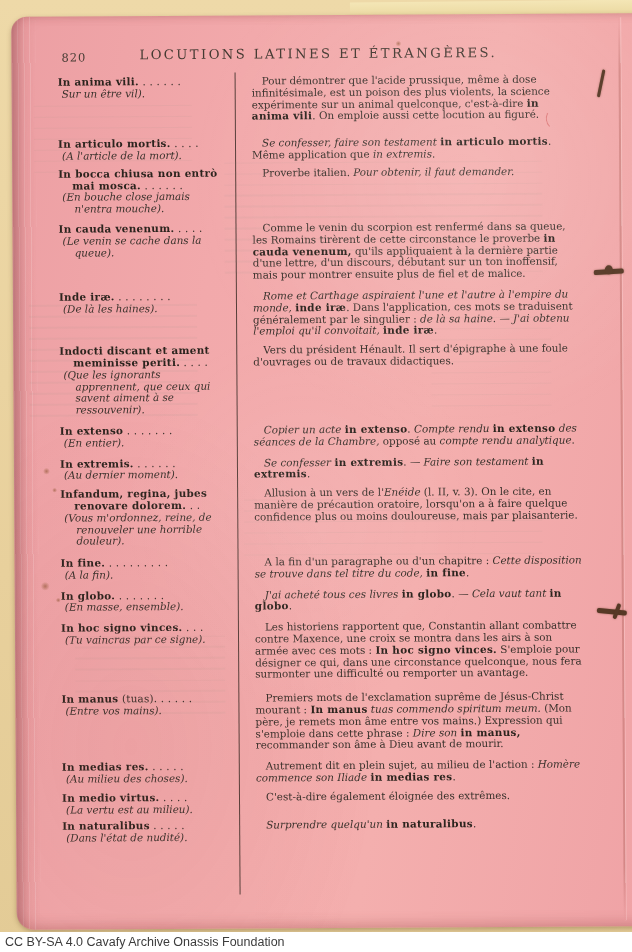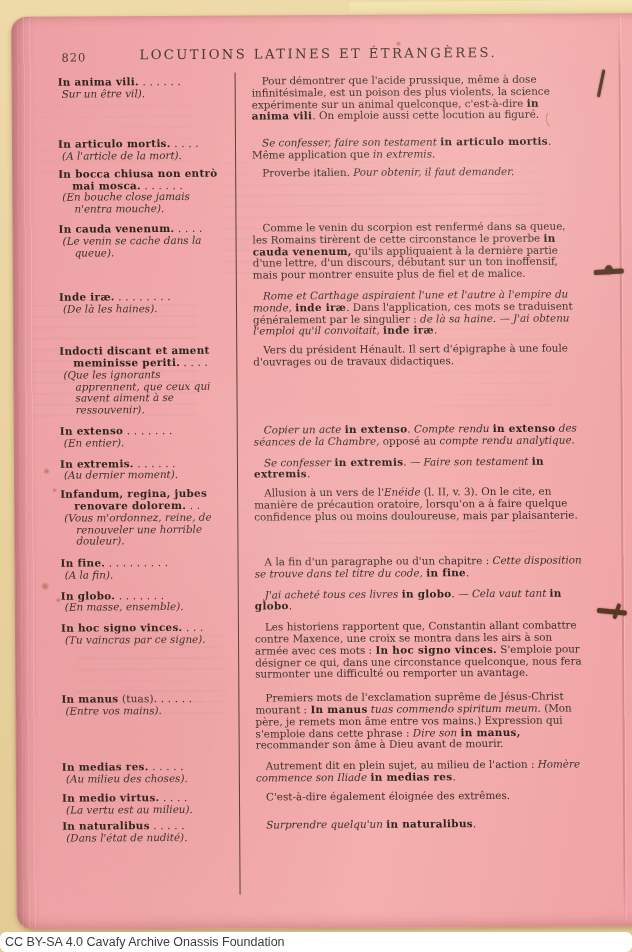--- a/index.html
+++ b/index.html
@@ -41,21 +41,21 @@
   .def{text-indent:10px;}
   .run-b{font-weight:700;color:#2c241e;letter-spacing:.3px;}
   .run-i{font-style:italic;}
   .bleed{position:absolute;pointer-events:none;opacity:.5;filter:blur(.4px);
         background:repeating-linear-gradient(0deg,rgba(105,135,115,.12) 0 1.5px,rgba(0,0,0,0) 1.5px 11px);}
   .stain{position:absolute;border-radius:50%;background:radial-gradient(circle,rgba(130,75,35,.55),rgba(130,75,35,0) 70%);}
   .stitch{position:absolute;background:#573926;border-radius:2px;box-shadow:0 0 2px rgba(90,50,30,.55);}
   .crescent{position:absolute;left:534px;top:96px;width:13px;height:17px;border:1.6px solid transparent;
         border-left-color:rgba(205,85,85,.55);border-radius:50%;transform:rotate(-8deg);}
   .cc-bar{position:absolute;left:0;bottom:0;width:632px;height:20px;background:#ffffff;
-        display:flex;align-items:center;border-radius:6px;}
+        display:flex;align-items:center;}
   .cc-text{font-family:"Liberation Sans","DejaVu Sans",sans-serif;font-size:12.5px;color:#3c3c3c;
         padding-left:5px;white-space:nowrap;}
 </style>
 </head>
 <body>
 
 <div class="photo">
 
   <div class="top-cream"></div>
 

